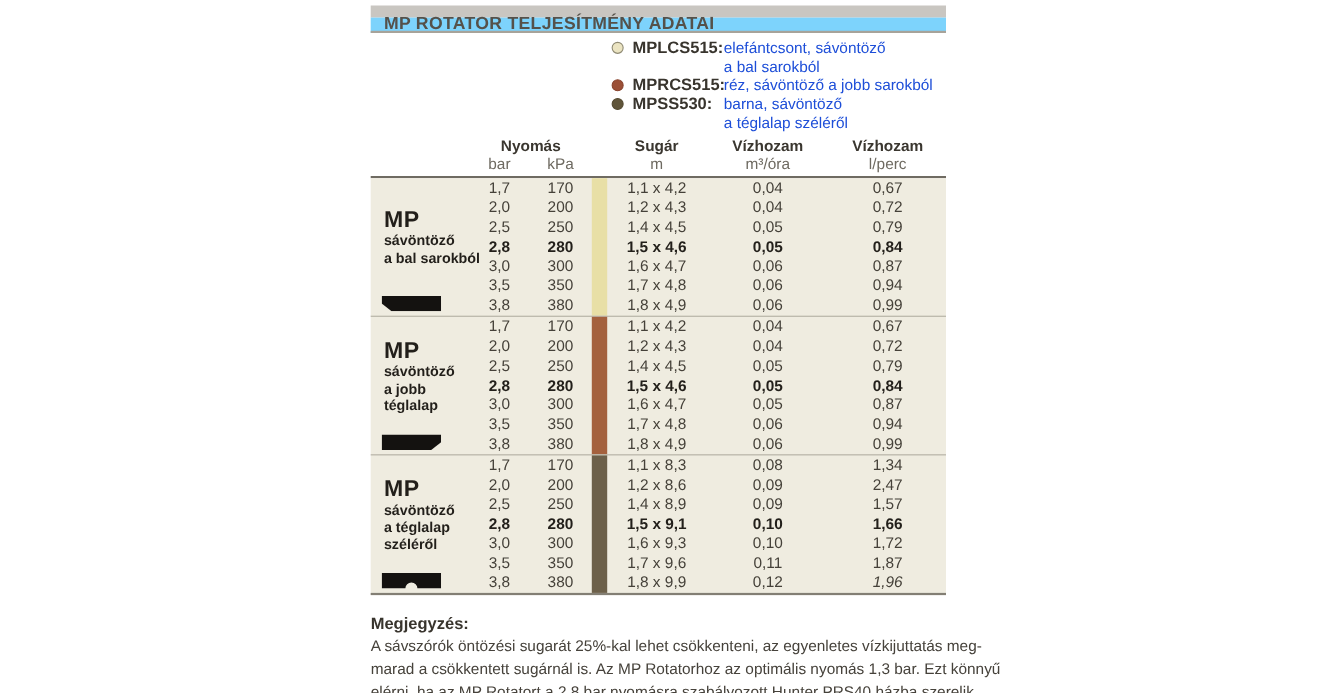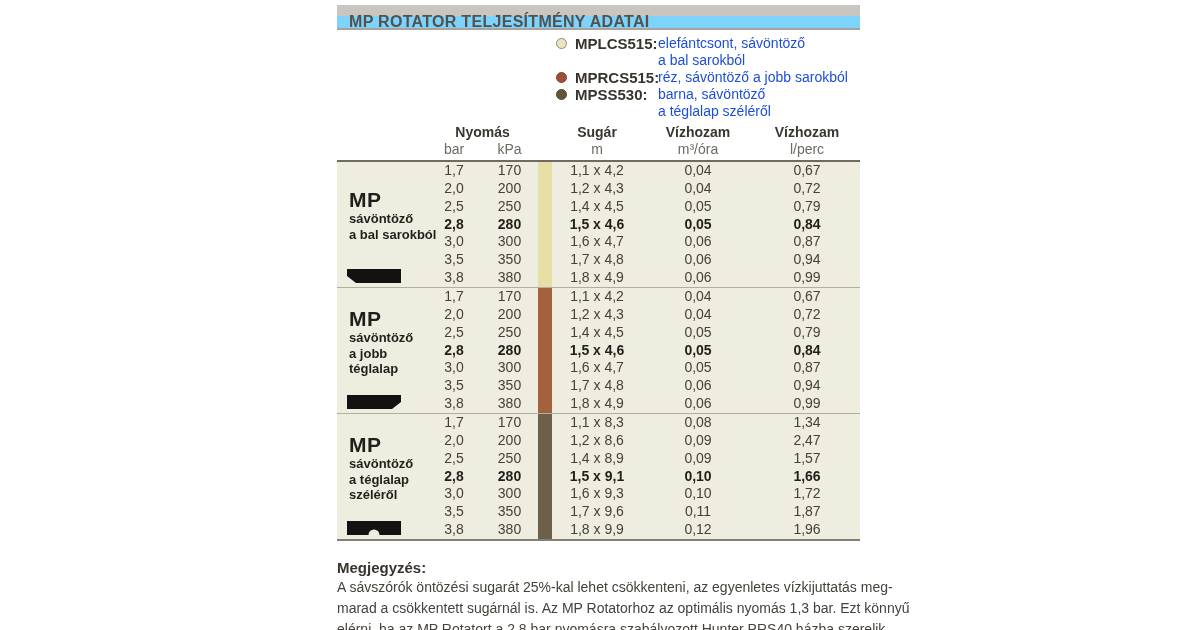--- a/index.html
+++ b/index.html
@@ -253,21 +253,21 @@
             <div class="cell" style="grid-area: 5 / 7;">1,72</div>
             <div class="cell" style="grid-area: 6 / 2;">3,5</div>
             <div class="cell" style="grid-area: 6 / 3;">350</div>
             <div class="cell" style="grid-area: 6 / 5;">1,7 x 9,6</div>
             <div class="cell" style="grid-area: 6 / 6;">0,11</div>
             <div class="cell" style="grid-area: 6 / 7;">1,87</div>
             <div class="cell" style="grid-area: 7 / 2;">3,8</div>
             <div class="cell" style="grid-area: 7 / 3;">380</div>
             <div class="cell" style="grid-area: 7 / 5;">1,8 x 9,9</div>
             <div class="cell" style="grid-area: 7 / 6;">0,12</div>
-            <div class="cell" style="grid-area: 7 / 7;">1,96</div>
+            <div class="cell" style="grid-area: 7 / 7; font-style: italic;">1,96</div>
           </div>
         </div>
     </div>
   </div>
 
   <div class="footer">
     <div class="note-heading">Megjegyzés:</div>
     <div id="note-lines">
         <div class="note-line">A sávszórók öntözési sugarát 25%-kal lehet csökkenteni, az egyenletes vízkijuttatás meg-</div>
         <div class="note-line">marad a csökkentett sugárnál is.  Az MP Rotatorhoz az optimális nyomás 1,3 bar. Ezt könnyű</div>

